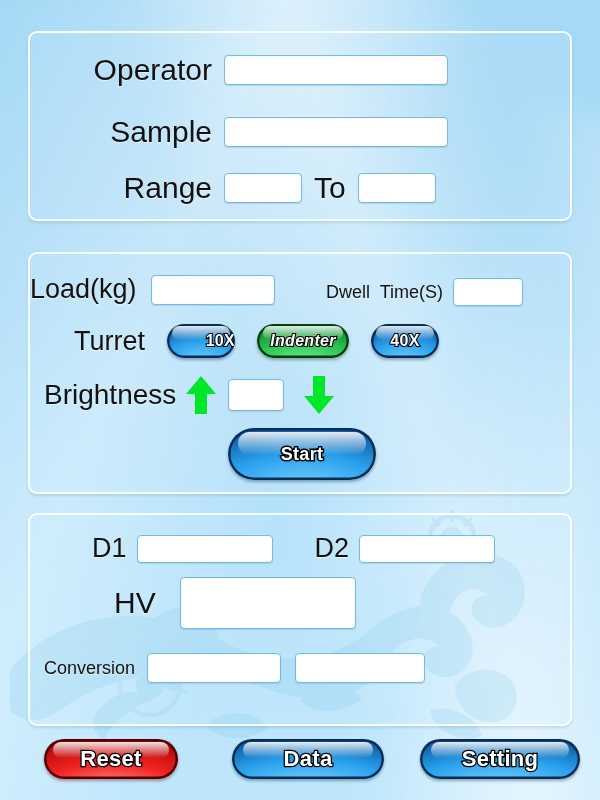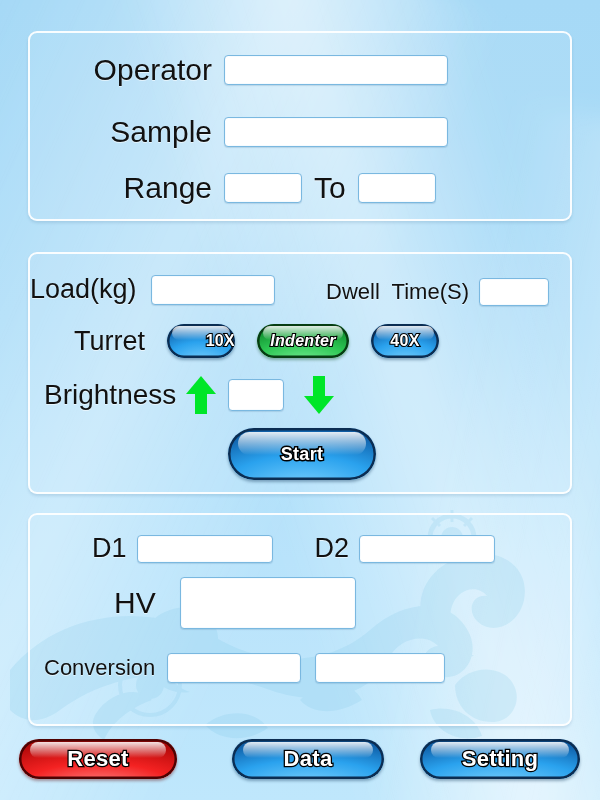--- a/index.html
+++ b/index.html
@@ -81,21 +81,21 @@
     align-items: center;
   }
 
   .lbl {
     color: #111;
     white-space: pre;
     text-shadow: 0 1px 0 rgba(255,255,255,0.55);
   }
   .lbl-xl { font-size: 30px; }
   .lbl-lg { font-size: 27px; }
-  .lbl-md { font-size: 22px; }
+  .lbl-md { font-size: 18px; }
   .lbl-sm { font-size: 28px; }
 
   .field {
     box-sizing: border-box;
     background: #ffffff;
     border: 1px solid #7ab8e0;
     border-radius: 4px;
     box-shadow: inset 0 0 5px 3px #ffffff,
                 inset 0 0 0 1px rgba(160,210,240,0.55),
                 0 1px 1px rgba(70,120,160,0.20);
@@ -167,21 +167,21 @@
   #start-button {
     position: absolute;
     left: 228px; top: 428px;
     width: 148px; height: 52px;
   }
   #start-button .cap { font-size: 18px; -webkit-text-stroke: 3px #000; }
   #start-button::after { height: 44%; }
 
   .footer-btn { position: absolute; top: 739px; height: 40px; }
   .footer-btn .cap { font-size: 22px; -webkit-text-stroke: 2.6px #000; }
-  #reset-button   { left: 19px;  width: 158px; }
+  #reset-button   { left: 44px;  width: 134px; }
   #data-button    { left: 232px; width: 152px; }
   #setting-button { left: 420px; width: 160px; }
   .arrow-wrap { position: relative; width: 30px; height: 38px; }
   .arrow-stem {
     position: absolute;
     background: #00e628;
     left: 9px; width: 12px;
   }
   .arrow-head {
     position: absolute;

